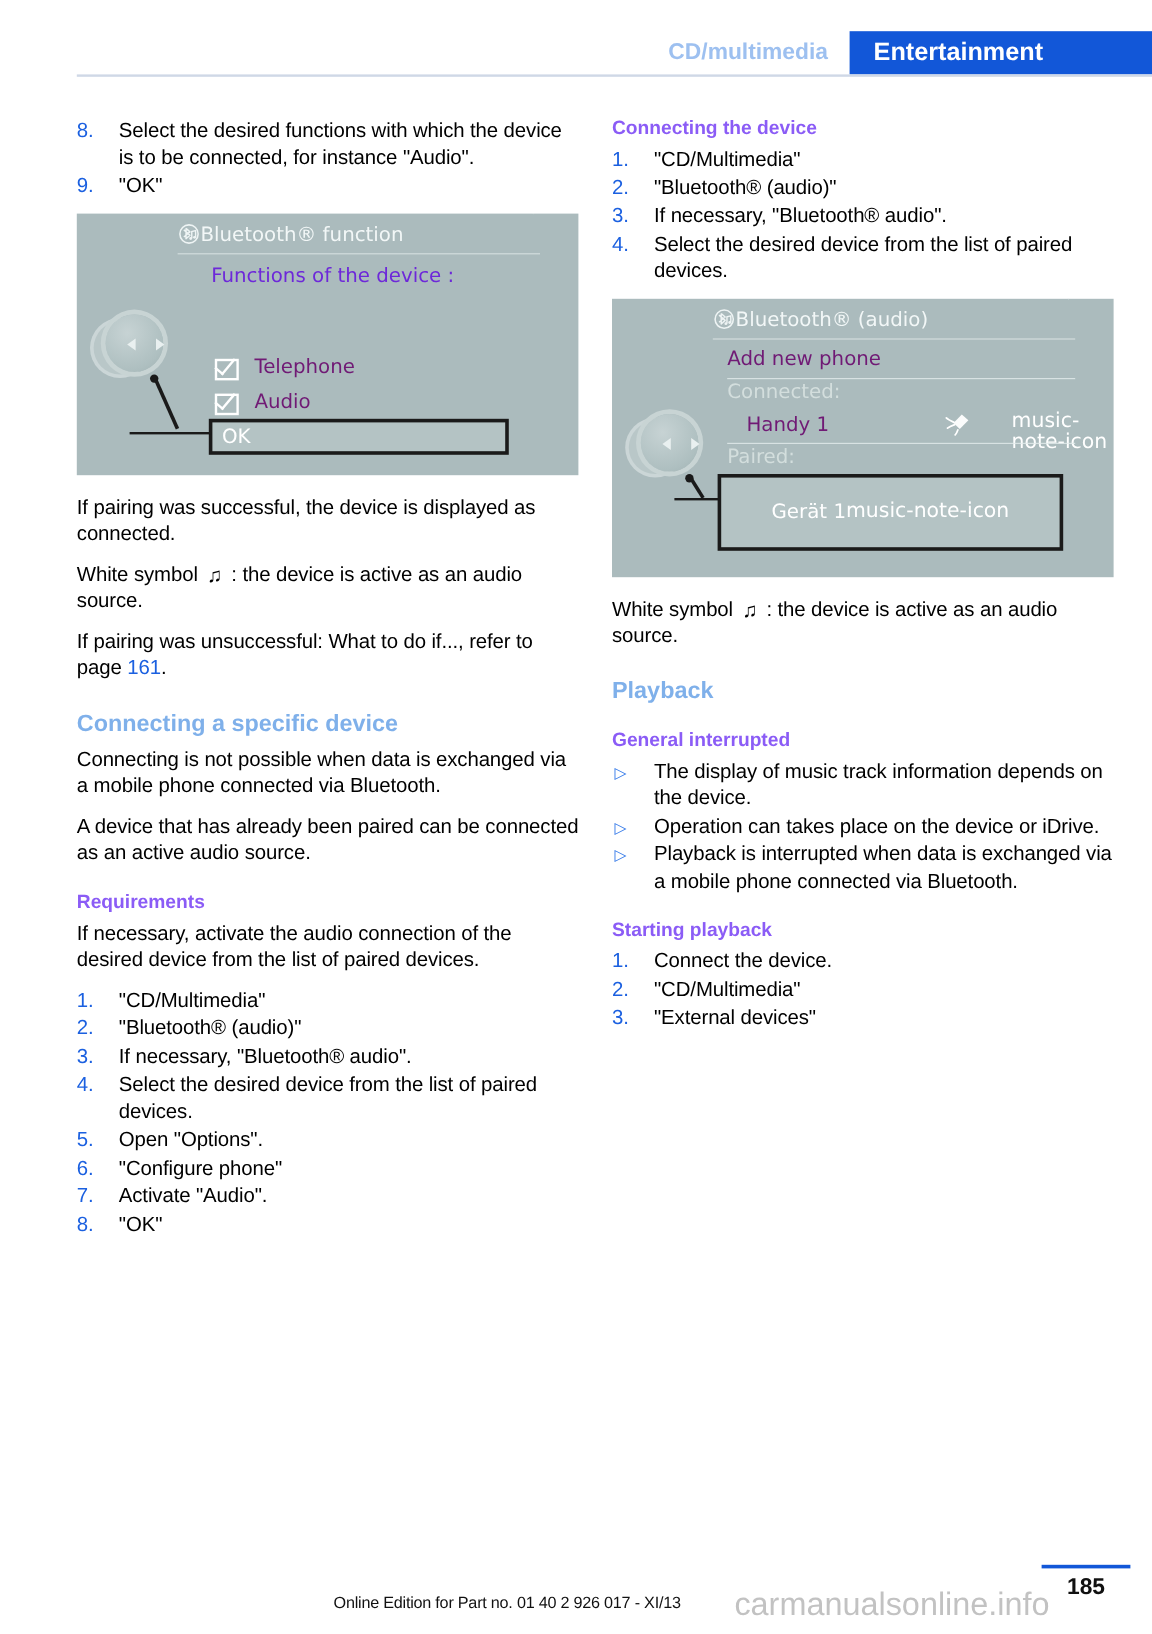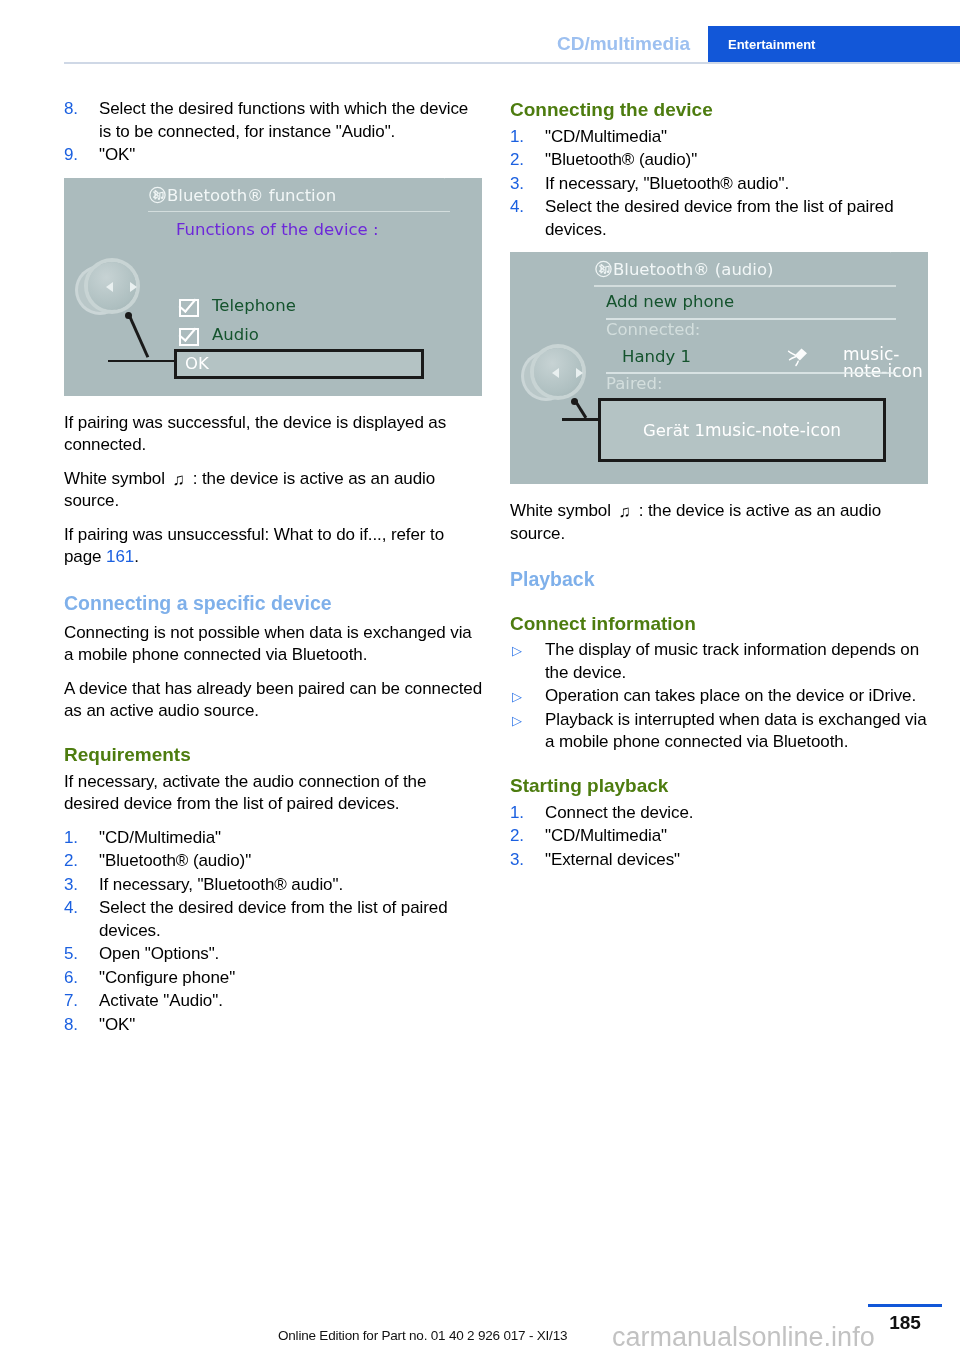--- a/index.html
+++ b/index.html
@@ -32,21 +32,21 @@
     font-size: 19px;
     font-weight: bold;
     padding: 0 18px 0 18px;
     display: flex; align-items: center;
     background: #ffffff;
     white-space: nowrap;
   }
   .tab-active {
     color: #ffffff;
     background: #1257d8;
-    font-size: 13px;
+    font-size: 21px;
     font-weight: bold;
     padding: 0 22px 0 20px;
     display: flex; align-items: center;
     white-space: nowrap;
     min-width: 210px;
   }
   .header-rule {
     position: absolute;
     left: 64px; right: 0; top: 62px;
     height: 2px;
@@ -64,22 +64,22 @@
 
   
   .h1 {
     color: #7fb0ea;
     font-size: 19.5px;
     font-weight: bold;
     margin: 22px 0 7px 0;
     line-height: 1.25;
   }
   .h2 {
-    color: #4d7c0f;
-    font-size: 19px;
+    color: #8b5cf6;
+    font-size: 16px;
     font-weight: bold;
     margin: 20px 0 4px 0;
     line-height: 1.25;
   }
   .h2.first { margin-top: 0; }
   p.body {
     font-size: 17px;
     line-height: 22.5px;
     margin: 0 0 11px 0;
     letter-spacing: -0.1px;
@@ -262,21 +262,21 @@
   .bt-glyph {
     display: inline-block;
     width: 19px; height: 19px;
     position: relative;
     flex: 0 0 auto;
   }
 
   .row {
     position: absolute;
     left: 96px;
-    color: #14532d;
+    color: #701a75;
     font-size: 16.5px;
     white-space: nowrap;
   }
   .row.dim { color: #d3dedd; }
   .row-rule {
     position: absolute;
     left: 96px;
     height: 1.5px;
     background: #e3ecec;
     opacity: .8;
@@ -526,21 +526,21 @@
     </div>
   </div>
 
   <p class="body">
     <span>White symbol</span>
     <span class="note-inline">♫</span>
     <span>: the device is active as an audio source.</span>
   </p>
 
   <div class="h1">Playback</div>
-  <div class="h2">Connect information</div>
+  <div class="h2">General interrupted</div>
 
   <ul class="bullets">
     <li><span class="marker">▷</span><span>The display of music track information depends on the device.</span></li>
     <li><span class="marker">▷</span><span>Operation can takes place on the device or iDrive.</span></li>
     <li><span class="marker">▷</span><span>Playback is interrupted when data is exchanged via a mobile phone connected via Bluetooth.</span></li>
   </ul>
 
   <div class="h2">Starting playback</div>
 
   <ol class="steps">

